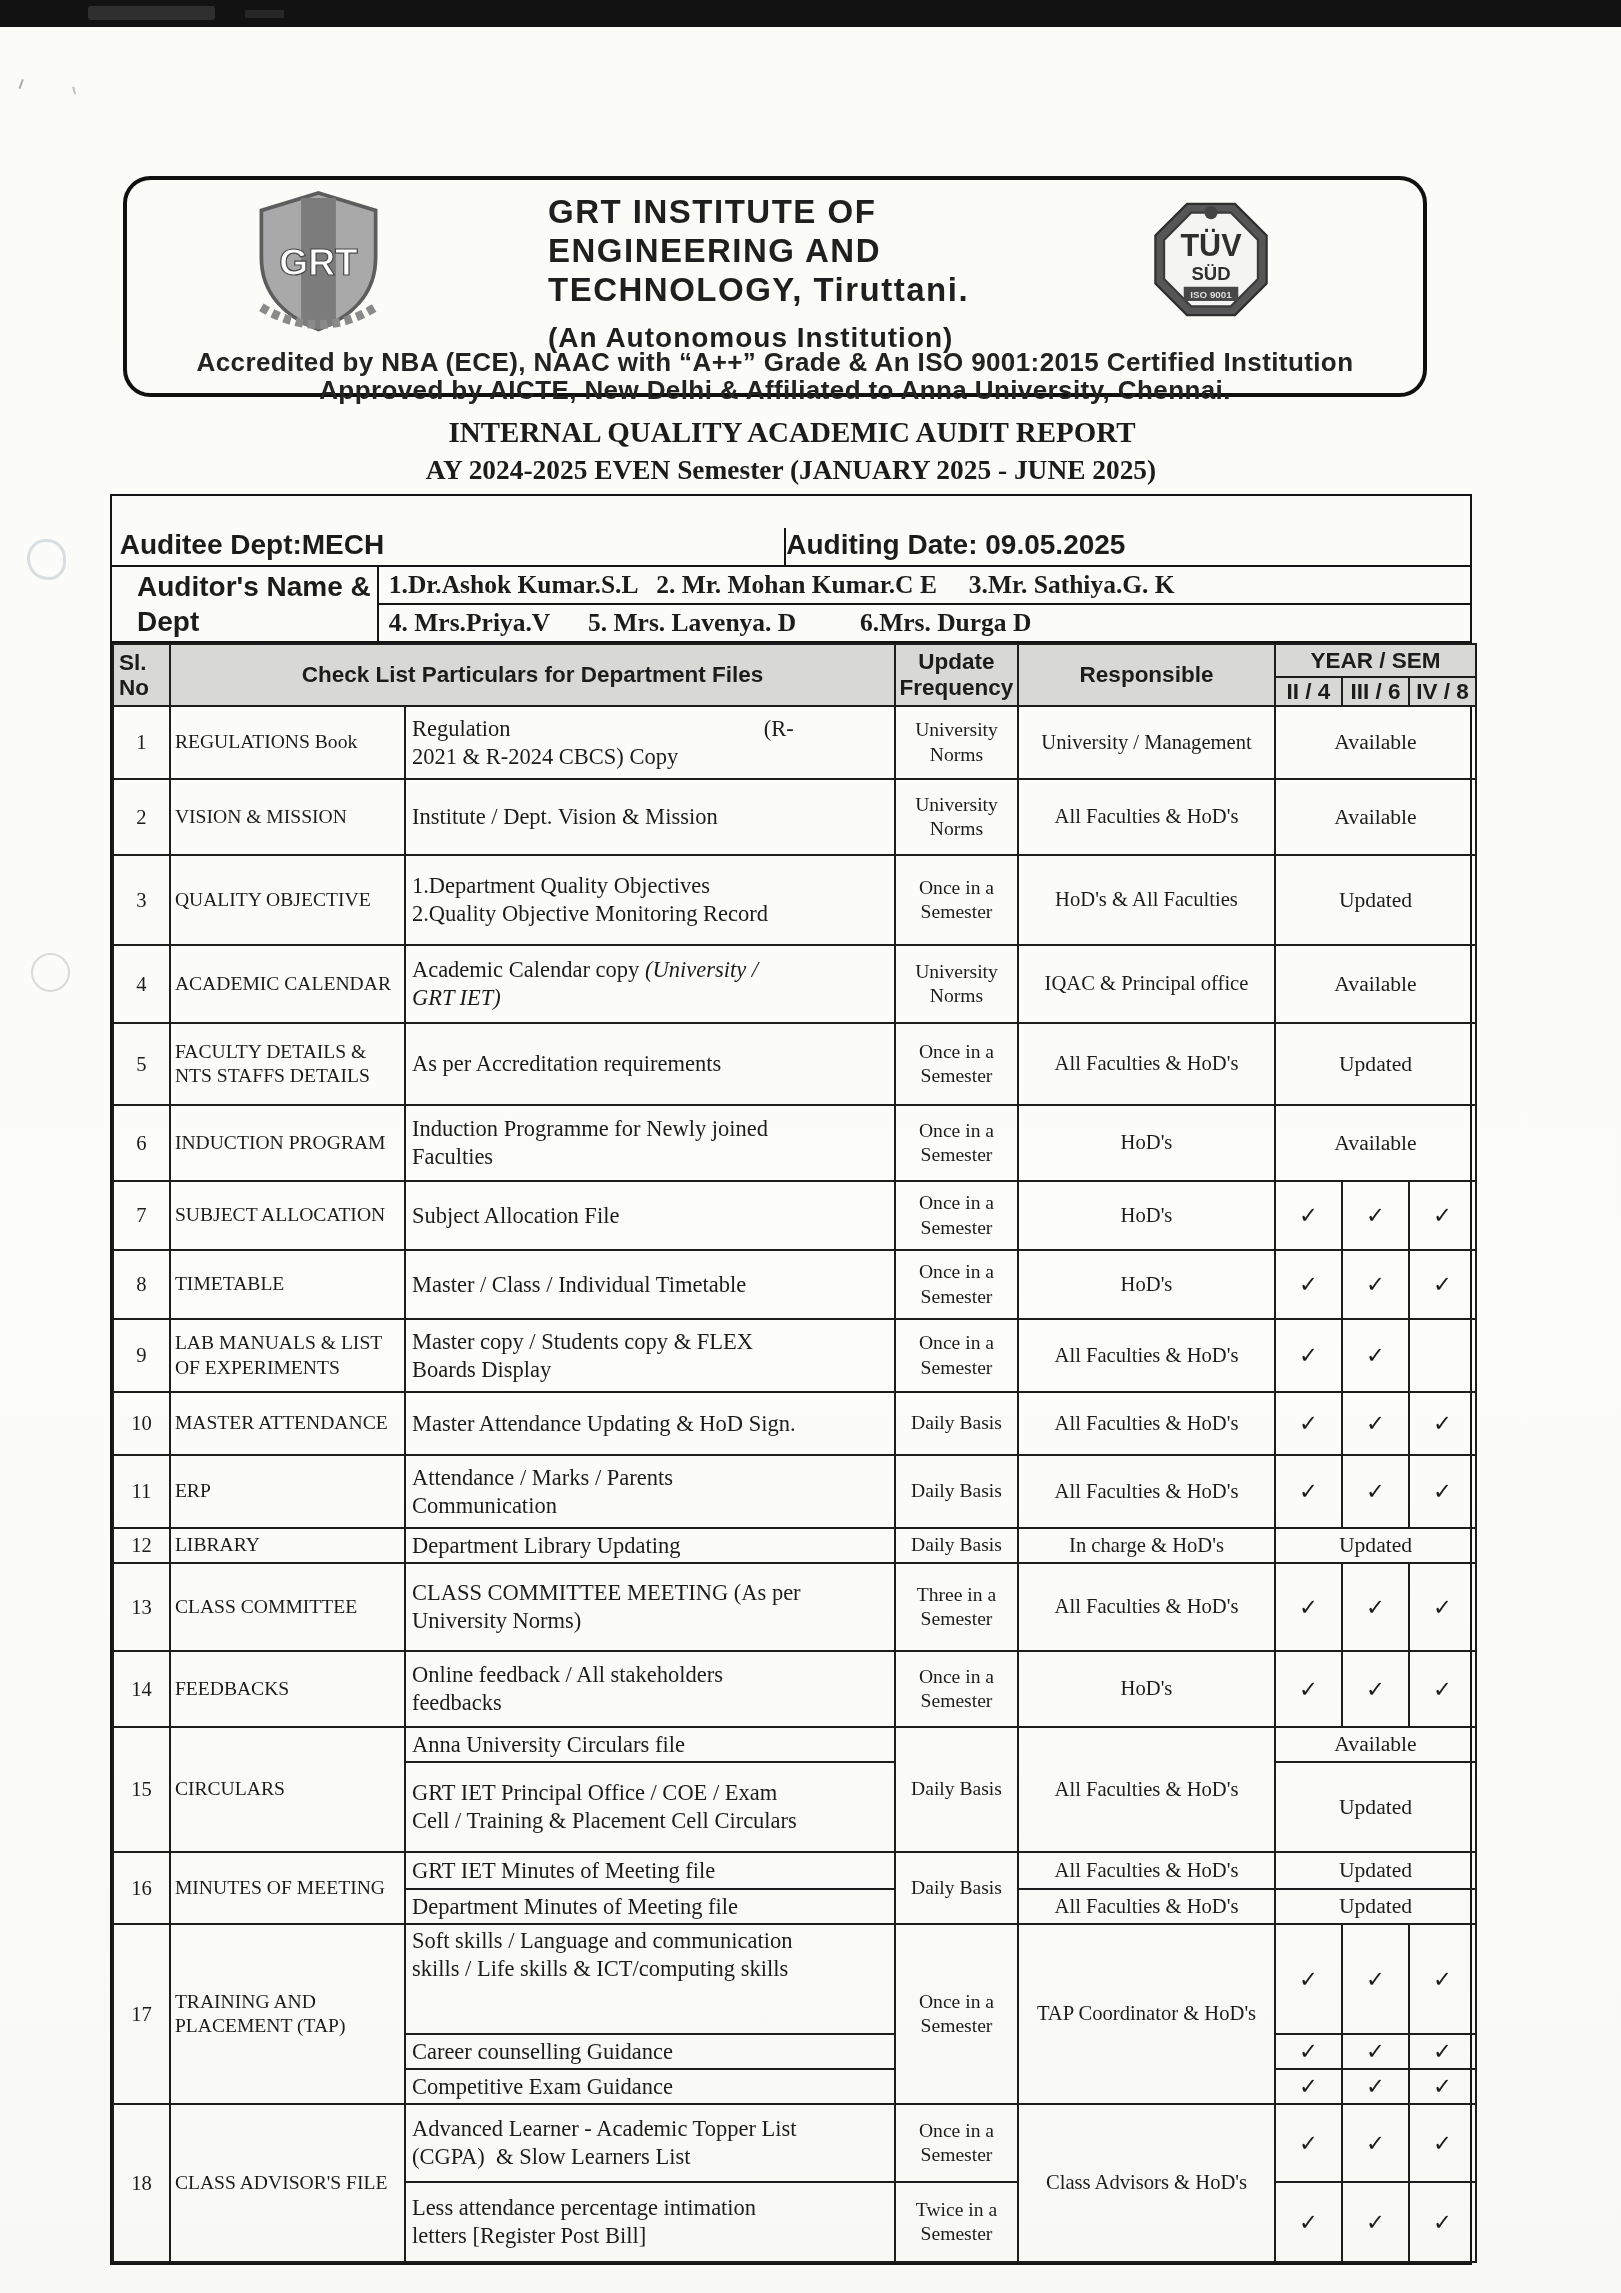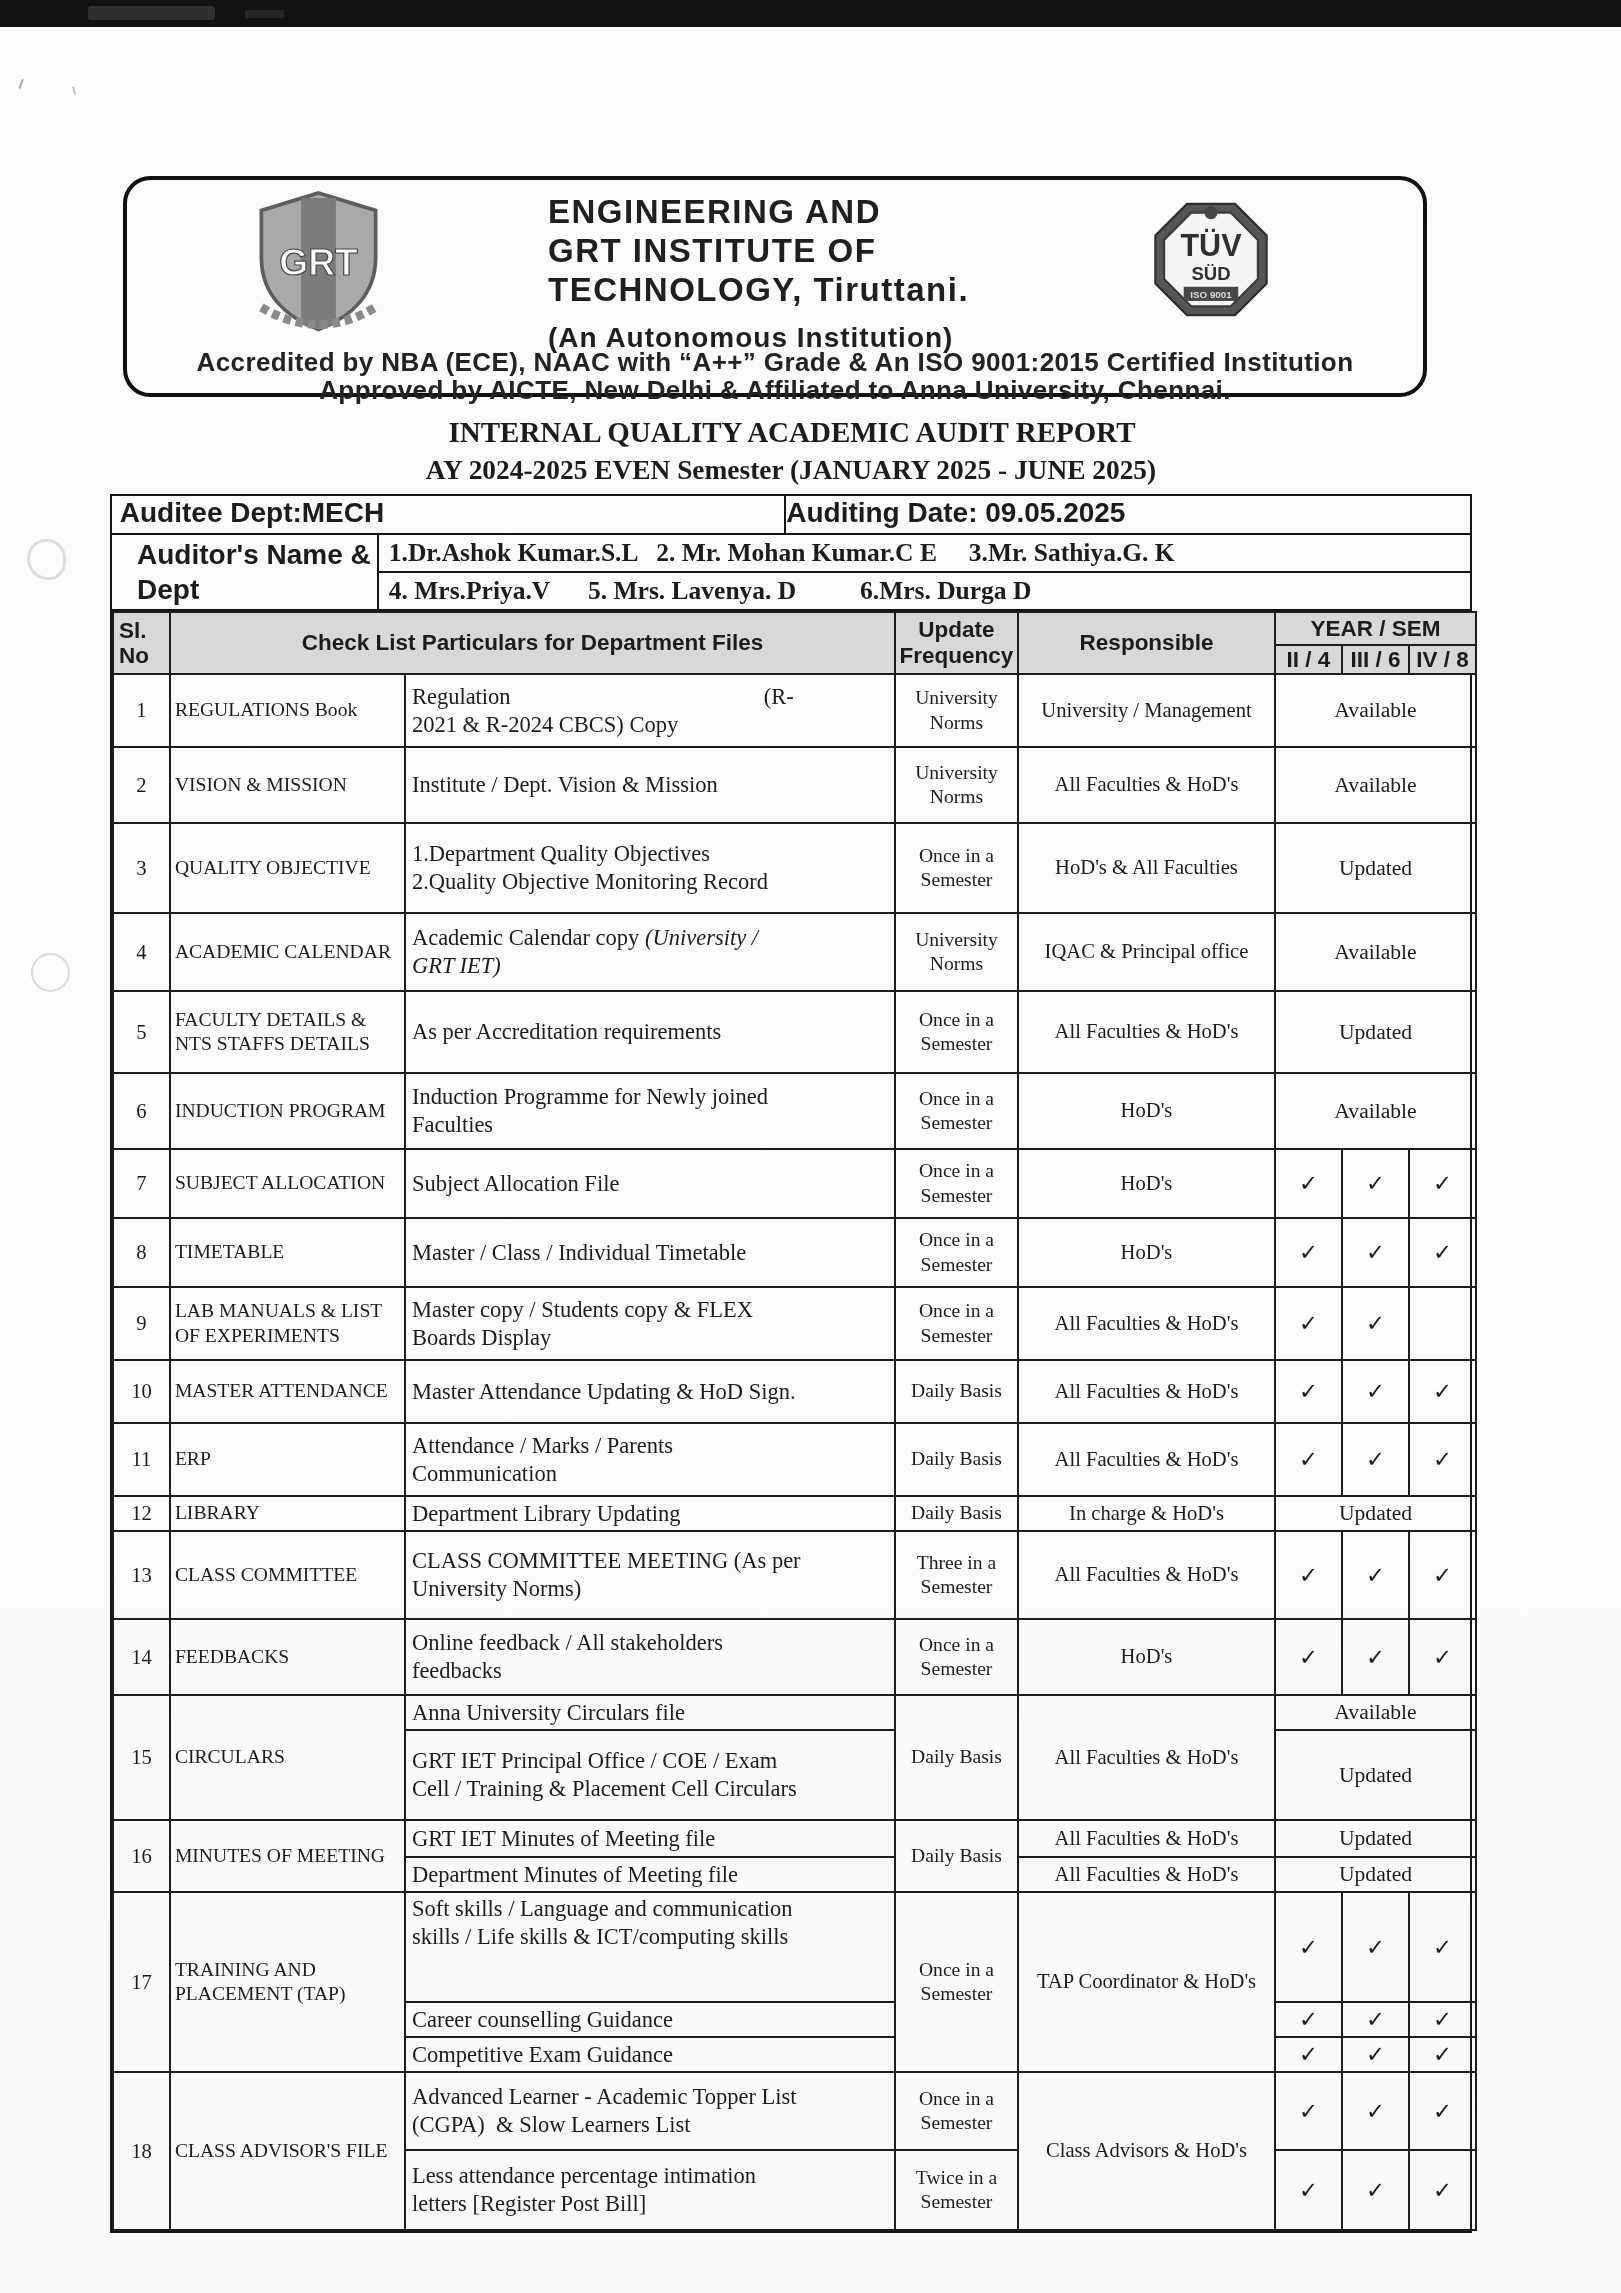--- a/index.html
+++ b/index.html
@@ -33,21 +33,21 @@
   .accred.l2 { top:195px; }
 
   
   .doc-title { position:absolute; top:416px; left:111px; width:1362px; text-align:center;
                font-weight:bold; font-size:29px; }
   .doc-subtitle { position:absolute; top:455px; left:110px; width:1362px; text-align:center;
                   font-weight:bold; font-size:27.4px; }
 
   
   .block { position:absolute; top:494px; left:110px; width:1362px; border:2.9px solid #141414; background:transparent; }
-  .row-auditee { display:flex; height:39px; border-bottom:2.9px solid #141414; font-family:"Liberation Sans", sans-serif; font-weight:bold; font-size:28px; }
+  .row-auditee { display:flex; height:39px; border-bottom:2.9px solid #141414; font-family:"Liberation Sans", sans-serif; font-weight:bold; font-size:28px;margin-top:32px; }
   .row-auditee .left { width:49.5%; padding:1px 0 0 7.8px; }
   .row-auditee .right { flex:1; border-left:2.9px solid #141414; padding:1px 0 0 0; }
   .row-auditors { display:flex; height:76px; border-bottom:2.9px solid #141414; }
   .row-auditors .label { width:267px; border-right:2.9px solid #141414; font-family:"Liberation Sans", sans-serif;
                          font-weight:bold; font-size:28px; line-height:35px; padding:2px 0 0 25px; }
   .row-auditors .names { flex:1; display:flex; flex-direction:column; }
   .row-auditors .names > div { flex:1; padding:2.9px 0 0 9.8px; font-weight:bold; font-size:25.5px; white-space:pre-wrap; }
   .row-auditors .names > div:first-child { border-bottom:2.9px solid #141414; }
 
   table.audit { width:100%; border-collapse:collapse; table-layout:fixed; }
@@ -77,22 +77,22 @@
   <span class="punch-hole"></span>
 
   <div class="header-box">
     <svg class="grt-logo" viewBox="0 0 120 120">
       <path d="M60 4 L106 18 L106 56 C106 86 86 104 60 114 C34 104 14 86 14 56 L14 18 Z" fill="#a9a9a9" stroke="#5d5d5d" stroke-width="3"></path>
       <path d="M46 8 L74 8 L74 110 C69 112 64 113 60 114 C56 113 51 112 46 110 Z" fill="#7c7c7c"></path>
       <text x="60" y="70" text-anchor="middle" font-family="Liberation Sans, sans-serif" font-weight="bold" font-size="30" fill="#ffffff" stroke="#4a4a4a" stroke-width="1">GRT</text>
       <path d="M14 96 Q60 124 106 96" fill="none" stroke="#8a8a8a" stroke-width="7" stroke-dasharray="6 4"></path>
     </svg>
     <div class="inst-text">
+      <div>GRT INSTITUTE OF</div>
       <div>ENGINEERING AND</div>
-      <div>GRT INSTITUTE OF</div>
       <div>TECHNOLOGY, Tiruttani.</div>
       <div class="line4">(An Autonomous Institution)</div>
     </div>
     <svg class="tuv-logo" viewBox="0 0 110 110">
       <polygon points="33,4 77,4 106,33 106,77 77,106 33,106 4,77 4,33" fill="#565656" stroke="#2e2e2e" stroke-width="2"></polygon>
       <polygon points="37,12 73,12 98,37 98,73 73,98 37,98 12,73 12,37" fill="#f4f4f2" stroke="#3a3a3a" stroke-width="2"></polygon>
       <circle cx="55" cy="12" r="6" fill="#444"></circle>
       <text x="55" y="52" text-anchor="middle" font-family="Liberation Sans, sans-serif" font-weight="bold" font-size="28" fill="#2f2f2f">TÜV</text>
       <text x="55" y="74" text-anchor="middle" font-family="Liberation Sans, sans-serif" font-weight="bold" font-size="17" fill="#2f2f2f">SÜD</text>
       <rect x="30" y="80" width="50" height="13" fill="#474747"></rect>

